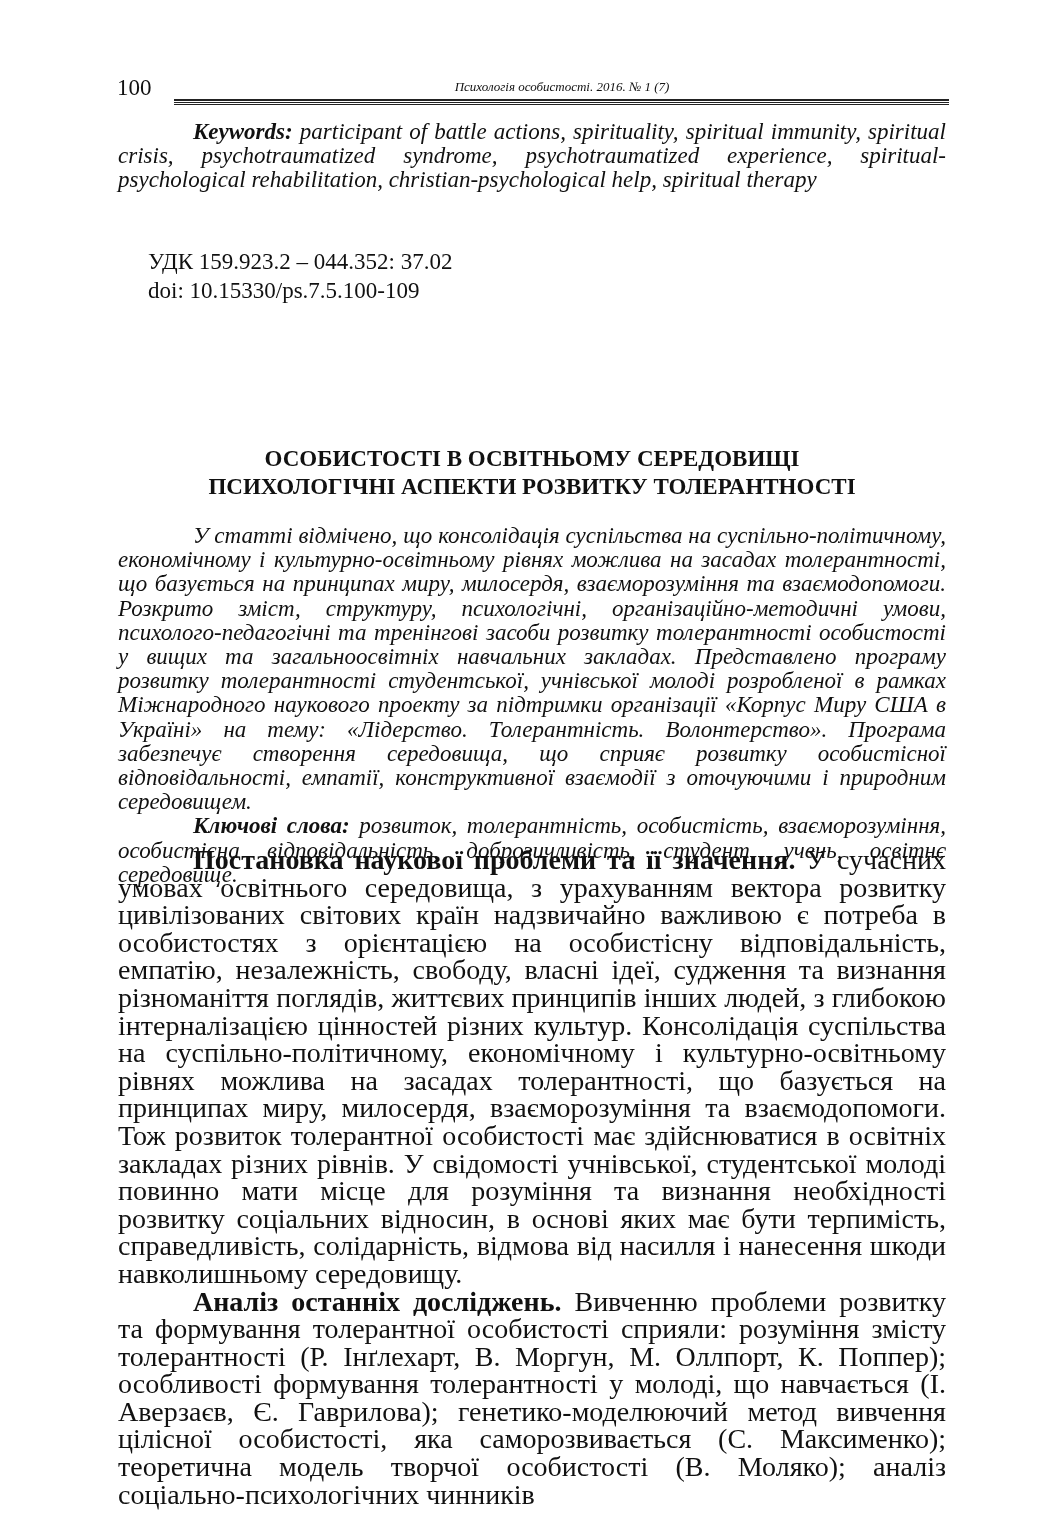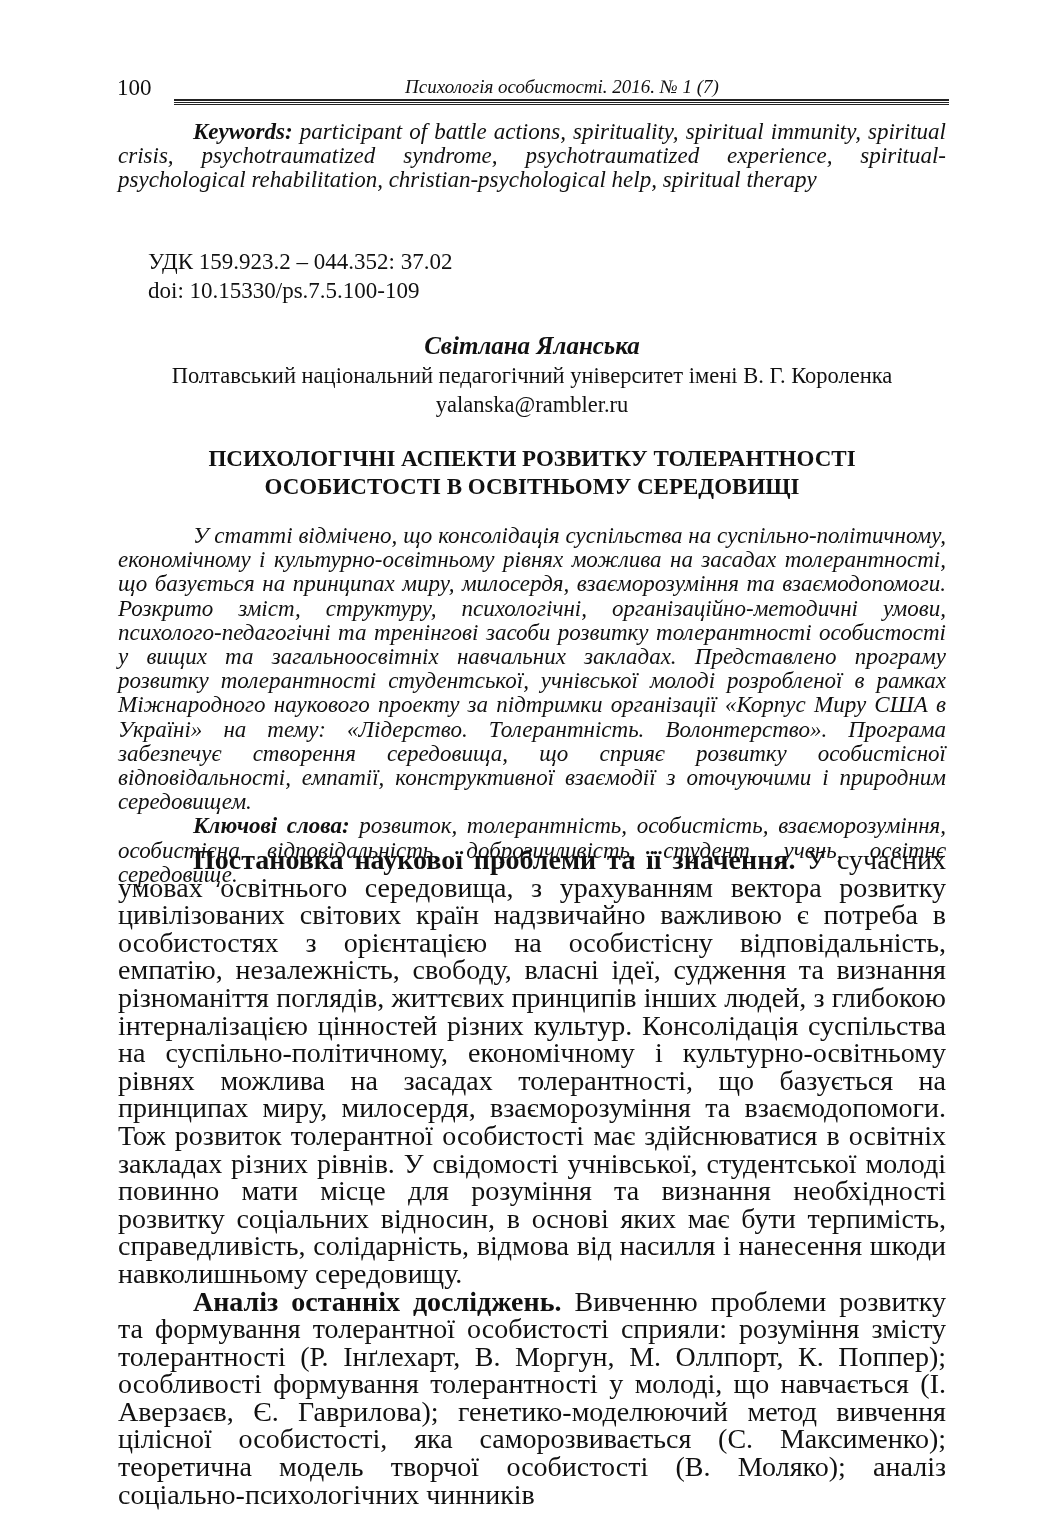--- a/index.html
+++ b/index.html
@@ -4,21 +4,21 @@
   <style>
     html, body { margin: 0; padding: 0; background: #ffffff; }
     body { width: 1062px; height: 1518px; position: relative; overflow: hidden;
            font-family: "Liberation Serif", serif; color: #111; }
     .page { position: absolute; left: 0; top: 0; width: 1062px; height: 1152px; }
 
     
     .run-head { position: absolute; left: 117px; top: 73px; width: 832px; height: 34px; }
     .page-num { position: absolute; left: 0; top: 0; font-size: 23px; line-height: 30px; }
     .journal { position: absolute; left: 58px; right: 0; top: 0; text-align: center;
-               font-style: italic; font-size: 19px; line-height: 28px; }
+               font-style: italic; font-size: 13px; line-height: 28px; }
     .rule { position: absolute; left: 57px; right: 0; top: 26px; height: 7px; }
     .rule i { position: absolute; left: 0; right: 0; background: #222; display: block; }
     .rule .r1 { top: 0; height: 2px; }
     .rule .r2 { top: 3px; height: 1px; }
     .rule .r3 { top: 5px; height: 1px; }
 
     .block { position: absolute; left: 118px; width: 828px; }
     .just { text-align: justify; text-align-last: left; }
     .small-it { font-style: italic; font-size: 23px; line-height: 24.2px; }
     .small-it b { font-style: italic; font-weight: bold; }
@@ -50,29 +50,24 @@
 
   <div class="block just small-it indent" style="top:120px;">
     <b>Keywords:</b><span> participant of battle actions, spirituality, spiritual immunity, spiritual crisis, psychotraumatized syndrome, psychotraumatized experience, spiritual-psychological rehabilitation, christian-psychological help, spiritual therapy</span>
   </div>
 
   <div class="block udc" style="top:247px;margin-left:30px;">
     <div>УДК 159.923.2 – 044.352: 37.02</div>
     <div>doi: 10.15330/ps.7.5.100-109</div>
   </div>
 
-  <div class="block" style="top:331px;">
-    <div class="author">Світлана Яланська</div>
-    <div class="center">Полтавський національний педагогічний університет імені В. Г. Короленка</div>
-    <div class="center">yalanska@rambler.ru</div>
-  </div>
 
   <div class="block title" style="top:445px;">
+    <div>ОСОБИСТОСТІ В ОСВІТНЬОМУ СЕРЕДОВИЩІ</div>
     <div>ПСИХОЛОГІЧНІ АСПЕКТИ РОЗВИТКУ ТОЛЕРАНТНОСТІ</div>
-    <div>ОСОБИСТОСТІ В ОСВІТНЬОМУ СЕРЕДОВИЩІ</div>
   </div>
 
   <div class="block just small-it" style="top:524px;">
     <div class="indent">У статті відмічено, що консолідація суспільства на суспільно-політичному, економічному і культурно-освітньому рівнях можлива на засадах толерантності, що базується на принципах миру, милосердя, взаєморозуміння та взаємодопомоги. Розкрито зміст, структуру, психологічні, організаційно-методичні умови, психолого-педагогічні та тренінгові засоби розвитку толерантності особистості у вищих та загальноосвітніх навчальних закладах. Представлено програму розвитку толерантності студентської, учнівської молоді розробленої в рамках Міжнародного наукового проекту за підтримки організації «Корпус Миру США в Україні» на тему: «Лідерство. Толерантність. Волонтерство». Програма забезпечує створення середовища, що сприяє розвитку особистісної відповідальності, емпатії, конструктивної взаємодії з оточуючими і природним середовищем.</div>
     <div class="indent"><b>Ключові слова:</b><span> розвиток, толерантність, особистість,  взаєморозуміння, особистісна відповідальність, доброзичливість, студент, учень, освітнє середовище.</span></div>
   </div>
 
   <div class="block just body-text" style="top:846px;">
     <p class="indent"><b>Постановка наукової проблеми та її значення.</b><span> У сучасних умовах освітнього середовища, з урахуванням вектора розвитку цивілізованих світових країн надзвичайно важливою є потреба в особистостях з орієнтацією на особистісну відповідальність, емпатію, незалежність, свободу, власні ідеї, судження та визнання різноманіття поглядів, життєвих принципів інших людей, з глибокою інтерналізацією цінностей різних культур. Консолідація суспільства на суспільно-політичному, економічному і культурно-освітньому рівнях можлива на засадах толерантності, що базується на принципах миру, милосердя, взаєморозуміння та взаємодопомоги. Тож розвиток толерантної особистості має здійснюватися в освітніх закладах різних рівнів. У свідомості учнівської, студентської молоді повинно мати місце для розуміння та визнання необхідності розвитку соціальних відносин, в основі яких має бути терпимість, справедливість, солідарність, відмова від насилля і нанесення шкоди навколишньому середовищу.</span></p>
     <p class="indent"><b>Аналіз останніх досліджень.</b><span> Вивченню проблеми розвитку та формування толерантної особистості сприяли: розуміння змісту толерантності (Р. Інґлехарт, В. Моргун, М. Оллпорт, К. Поппер); особливості формування толерантності у молоді, що навчається (І. Аверзаєв, Є. Гаврилова); генетико-моделюючий метод вивчення цілісної особистості, яка саморозвивається (С. Максименко); теоретична модель творчої особистості (В. Моляко); аналіз соціально-психологічних чинників</span></p>

